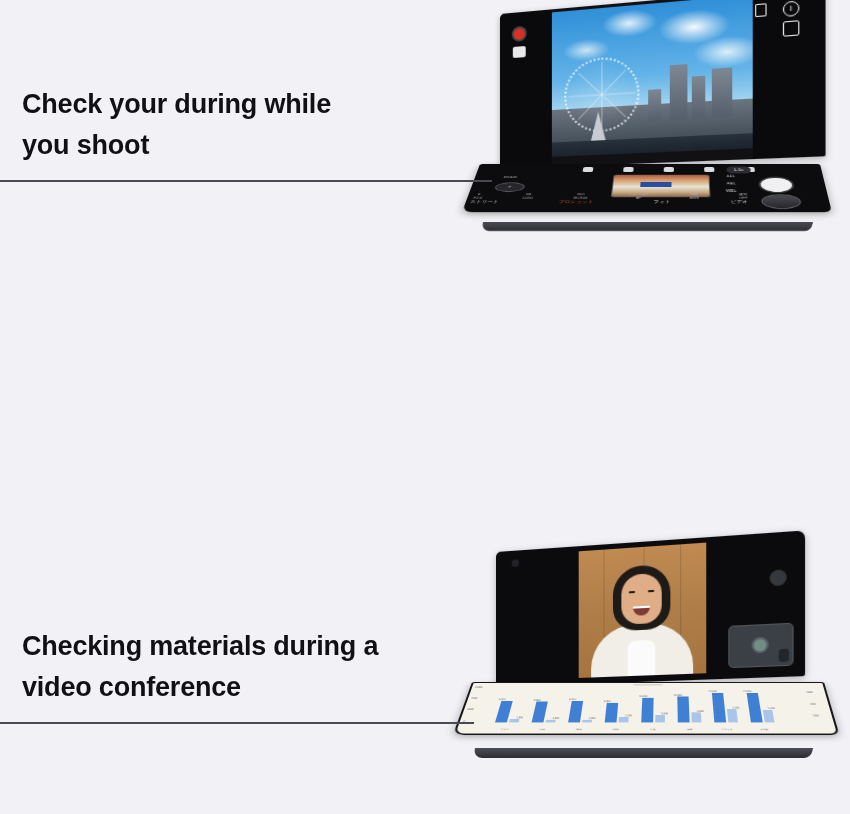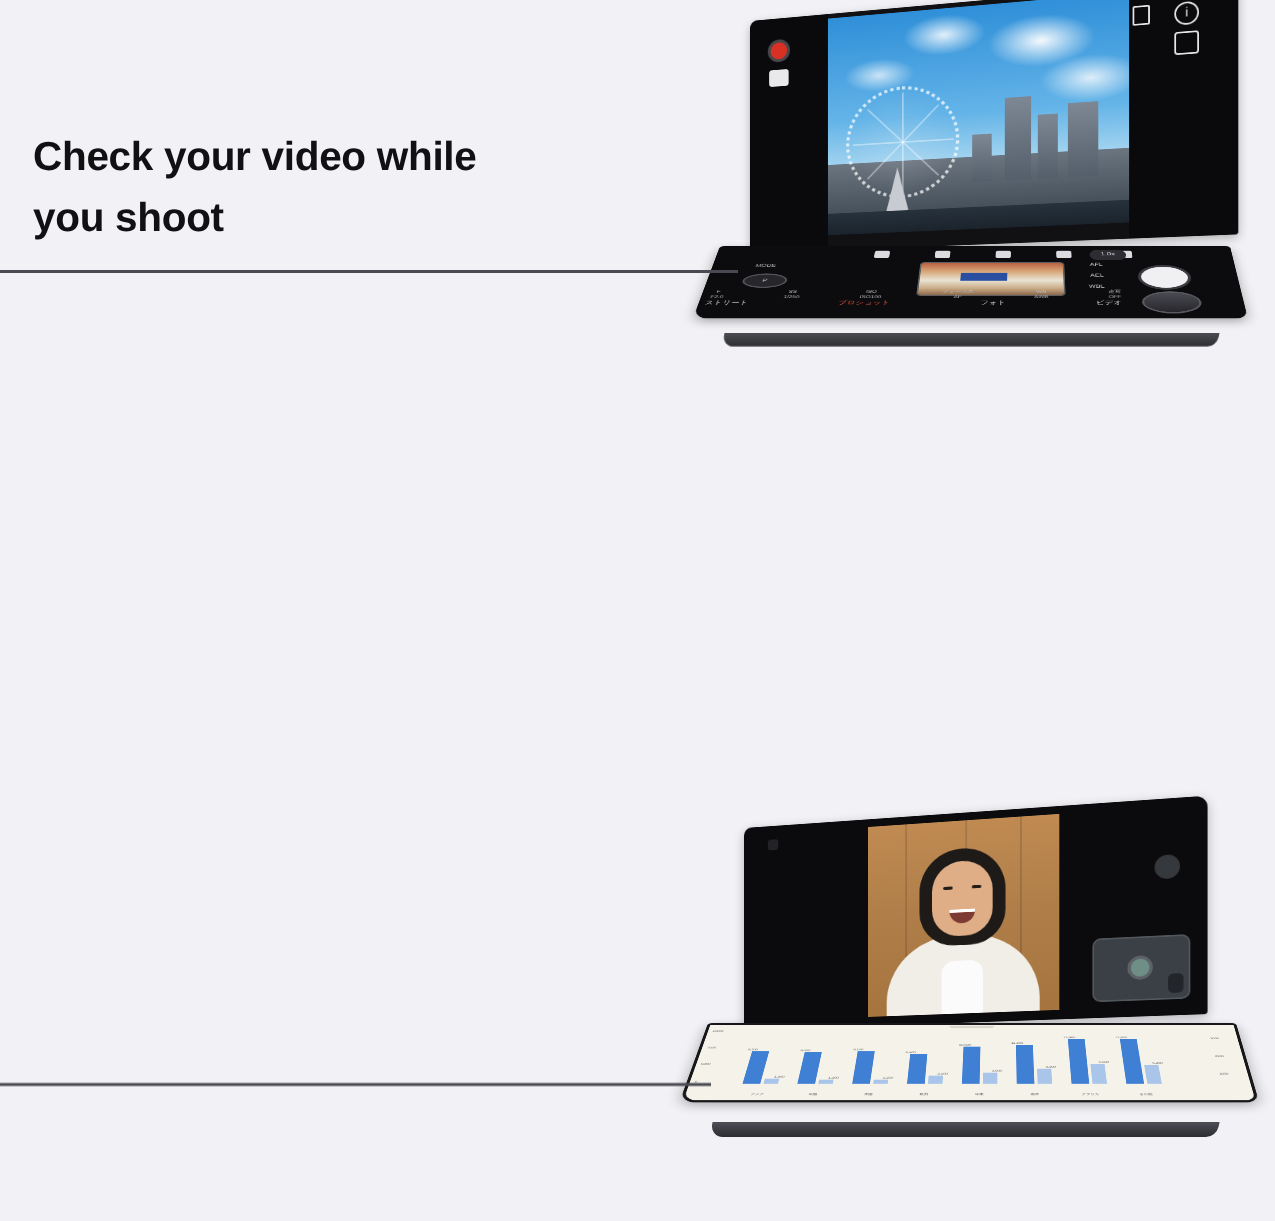--- a/index.html
+++ b/index.html
@@ -384,21 +384,21 @@
     border-radius: 0 0 7px 9px;
     transform: skewX(-12deg);
   }
 </style>
 </head>
 <body>
 
 <div class="page">
 
   <div class="section" id="section-1">
-    <div class="caption" id="caption-1">Check your video while
+    <div class="caption" id="caption-1">Check your during while
 you shoot</div>
 
     <div class="device" id="device-camera">
 
       <div class="screen-top">
         <div class="bezel-left"></div>
         <div class="bezel-right"></div>
 
         <div class="viewfinder">
           <div class="photo-sky"></div>
@@ -488,20 +488,22 @@
         </div>
       </div>
 
       <div class="hinge-1"></div>
     </div>
 
     <div class="divider" id="divider-1"></div>
   </div>
 
   <div class="section" id="section-2">
+    <div class="caption" id="caption-2">Checking materials during a
+video conference</div>
 
     <div class="device" id="device-video">
 
       <div class="screen-top">
         <div class="vc-sensor"></div>
 
         <div class="vc-person">
           <div class="vc-wall-seam" style="left:24px;"></div>
           <div class="vc-wall-seam" style="left:62px;"></div>
           <div class="vc-wall-seam" style="left:96px;"></div>

